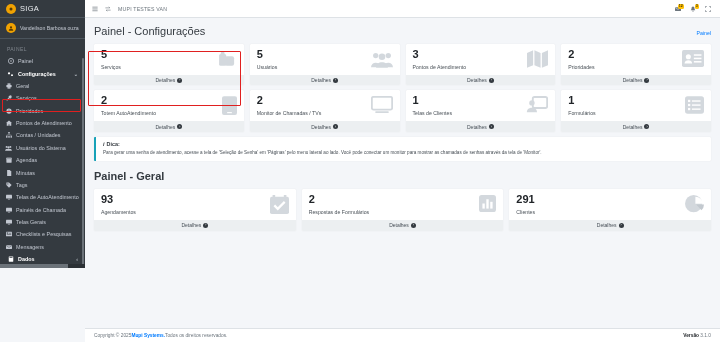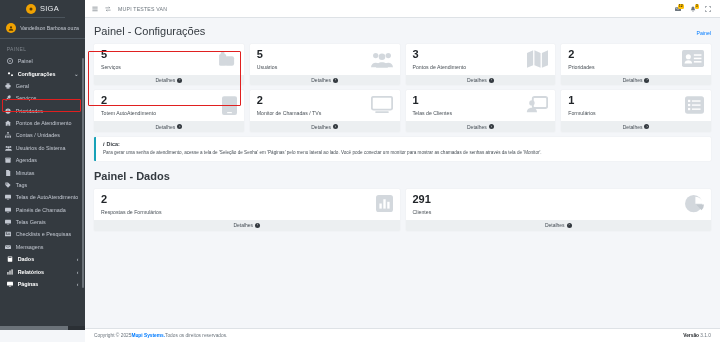--- a/index.html
+++ b/index.html
@@ -7,24 +7,24 @@
   body {
     font-family: "Liberation Sans", sans-serif;
     background:#f4f6f9;
     font-size:7px;
     color:#333;
   }
   .app { display:flex; width:720px; height:342px; }
 
   
   .sidebar {
-    width:85px; flex:0 0 85px; height:330px;
+    width:85px; flex:0 0 85px; height:268px;
     background:#343a40; color:#c2c7d0;
     display:flex; flex-direction:column;
-    position:relative; overflow:hidden;align-items:center;
+    position:relative; overflow:hidden;
   }
   .brand {
     display:flex; align-items:center; gap:4px;
     padding:5px 6px; border-bottom:1px solid #4b545c;
     height:18px;
   }
   .brand-logo {
     width:10px;height:10px;border-radius:50%;
     background:#f0a202;
     display:flex;align-items:center;justify-content:center;
@@ -600,25 +600,45 @@
       </div>
 
       <div class="tip">
         <div class="tip-title">
           <span class="i">i</span>
           <span>Dica:</span>
         </div>
         <div class="tip-text">Para gerar uma senha de atendimento, acesse a tela de 'Seleção de Senha' em 'Páginas' pelo menu lateral ao lado. Você pode conectar um monitor para mostrar as chamadas de senhas através da tela de 'Monitor'.</div>
       </div>
 
-      <h2 class="section-title">Painel - Dados</h2>
+      <h2 class="section-title">Painel - Geral</h2>
 
       <div class="card-row">
 
 
+        <div class="card">
+          <div class="card-body">
+            <div class="card-text">
+              <div class="card-num">93</div>
+              <div class="card-label">Agendamentos</div>
+            </div>
+            <span class="card-icon">
+              <svg width="19" height="19" viewBox="0 0 22 22" fill="#ccd2d8">
+                    <rect x="0" y="2" width="22" height="20" rx="2"></rect>
+                    <rect x="3" y="0" width="3" height="4"></rect>
+                    <rect x="16" y="0" width="3" height="4"></rect>
+                    <path d="M5 12l4 4 8-8" stroke="#fff" stroke-width="2.6" fill="none"></path>
+                  </svg>
+            </span>
+          </div>
+          <div class="card-foot">
+            <span>Detalhes</span>
+            <span class="arrow">›</span>
+          </div>
+        </div>
 
         <div class="card">
           <div class="card-body">
             <div class="card-text">
               <div class="card-num">2</div>
               <div class="card-label">Respostas de Formulários</div>
             </div>
             <span class="card-icon">
               <svg width="17" height="17" viewBox="0 0 20 20" fill="#ccd2d8">
                     <rect x="0" y="0" width="20" height="20" rx="3"></rect>

